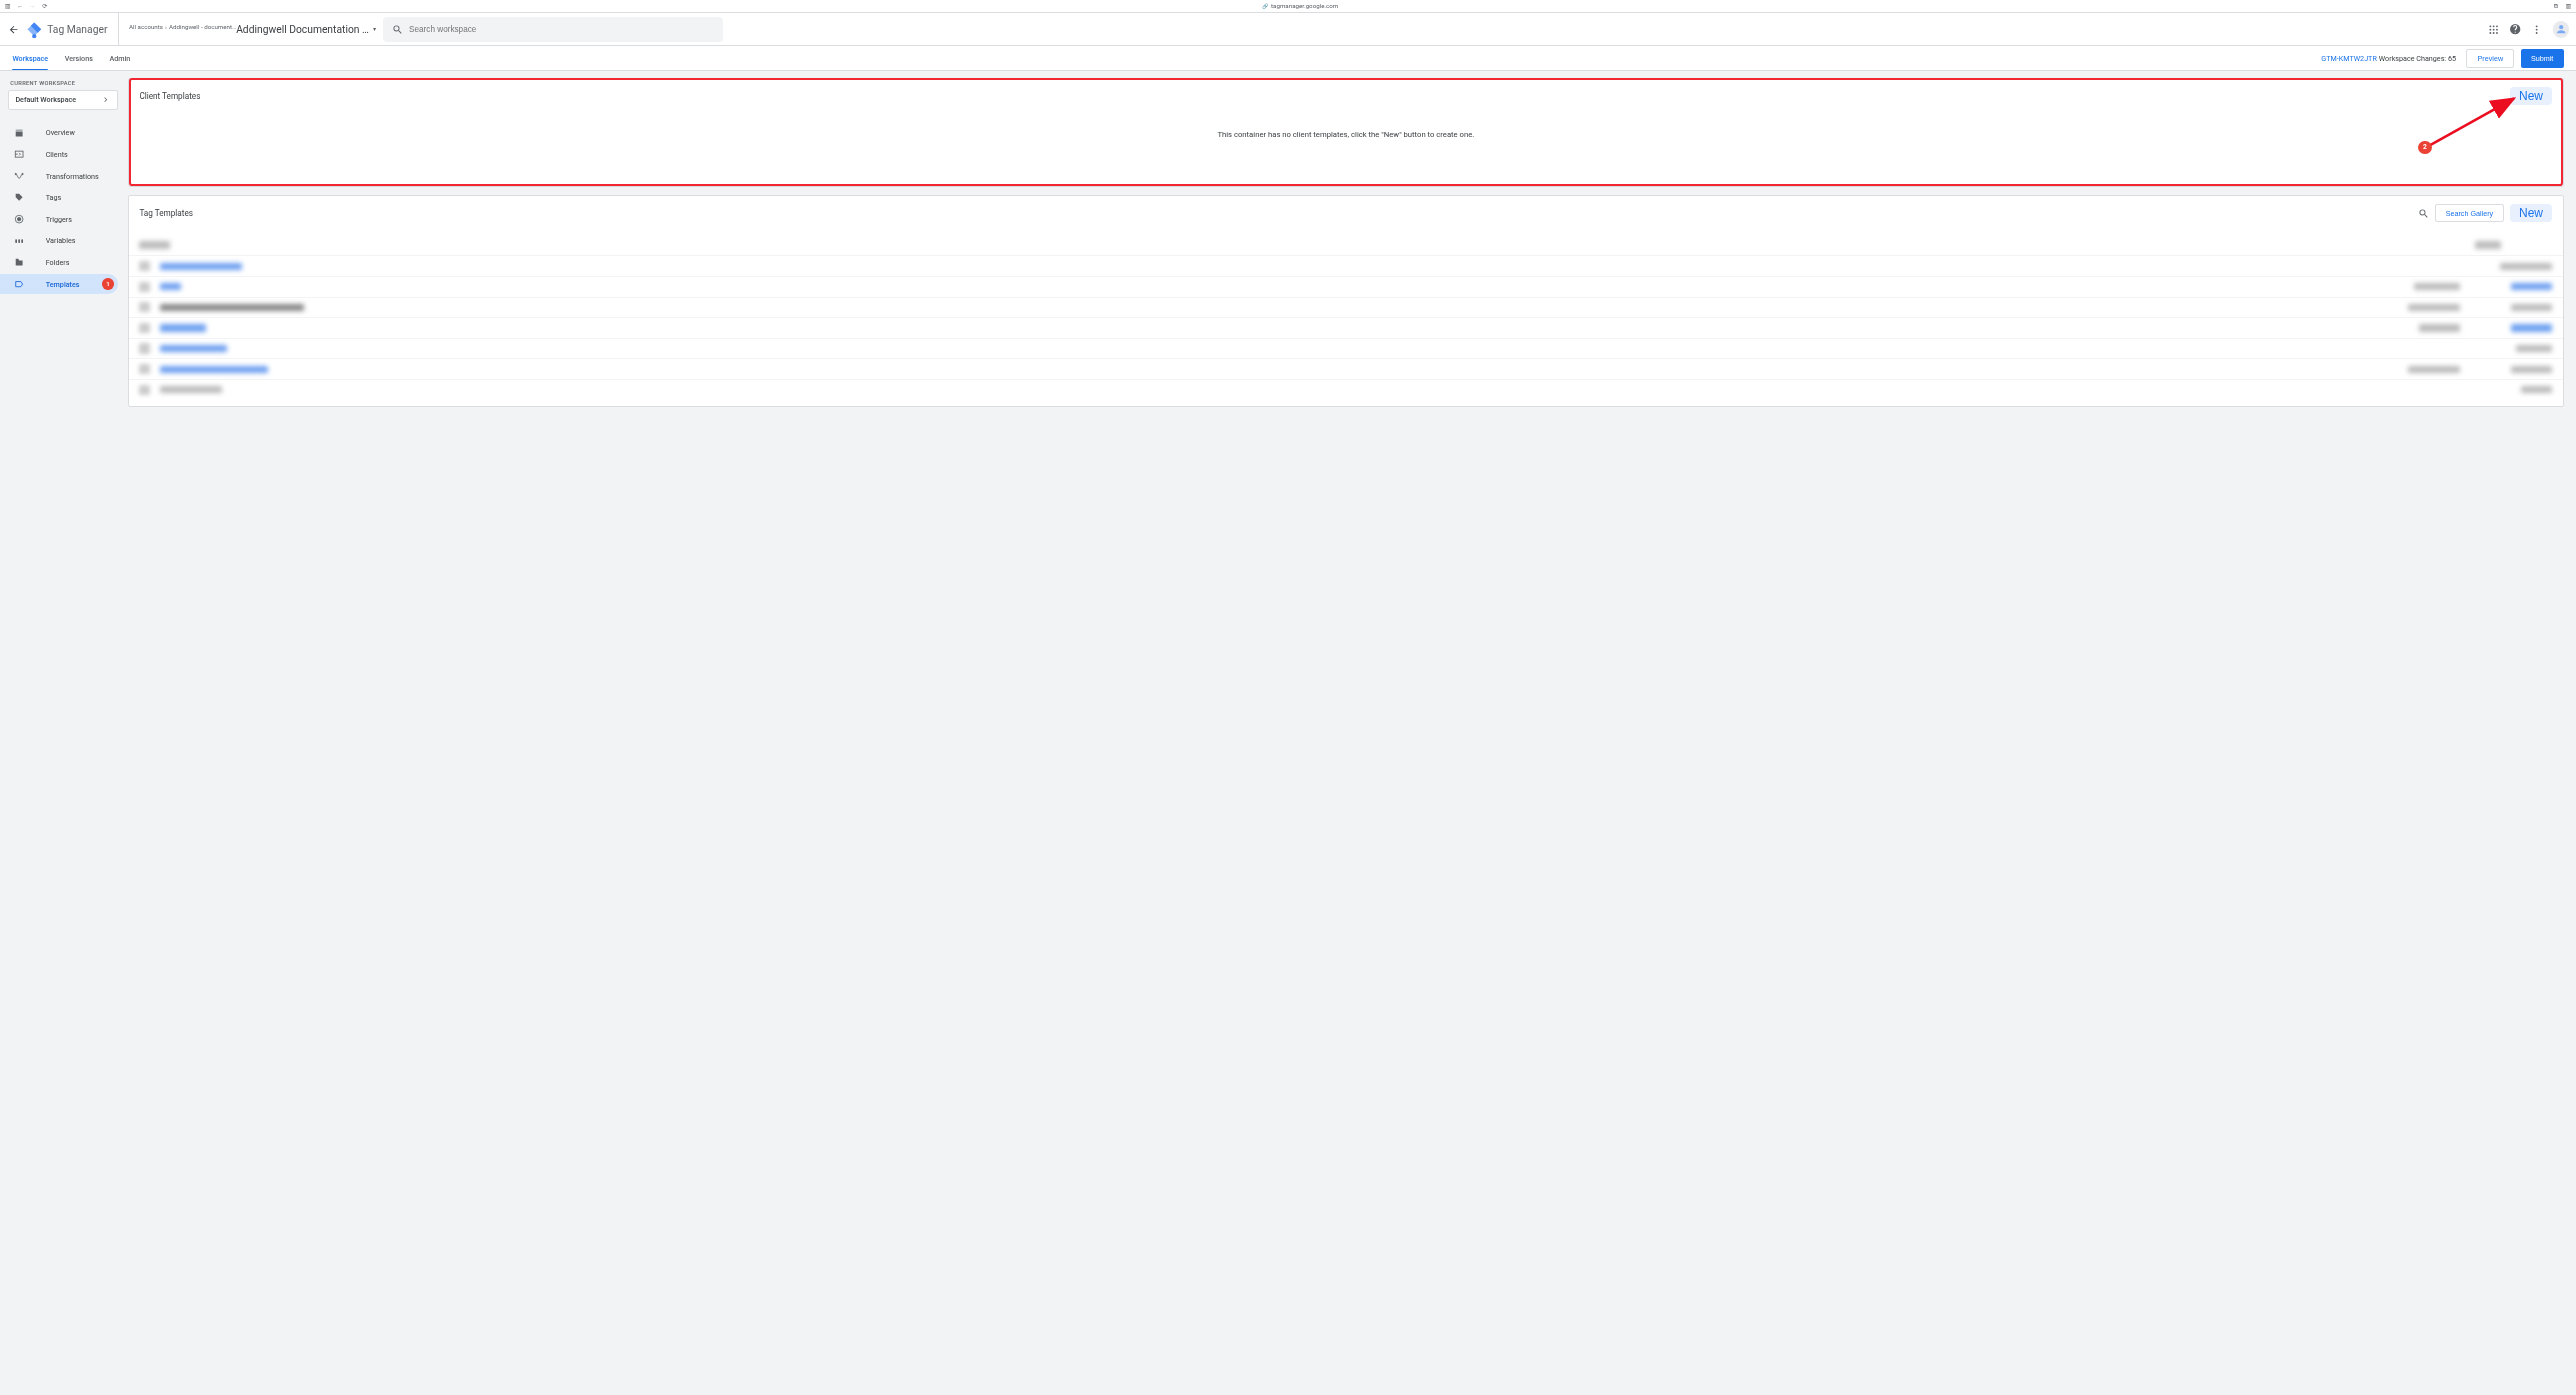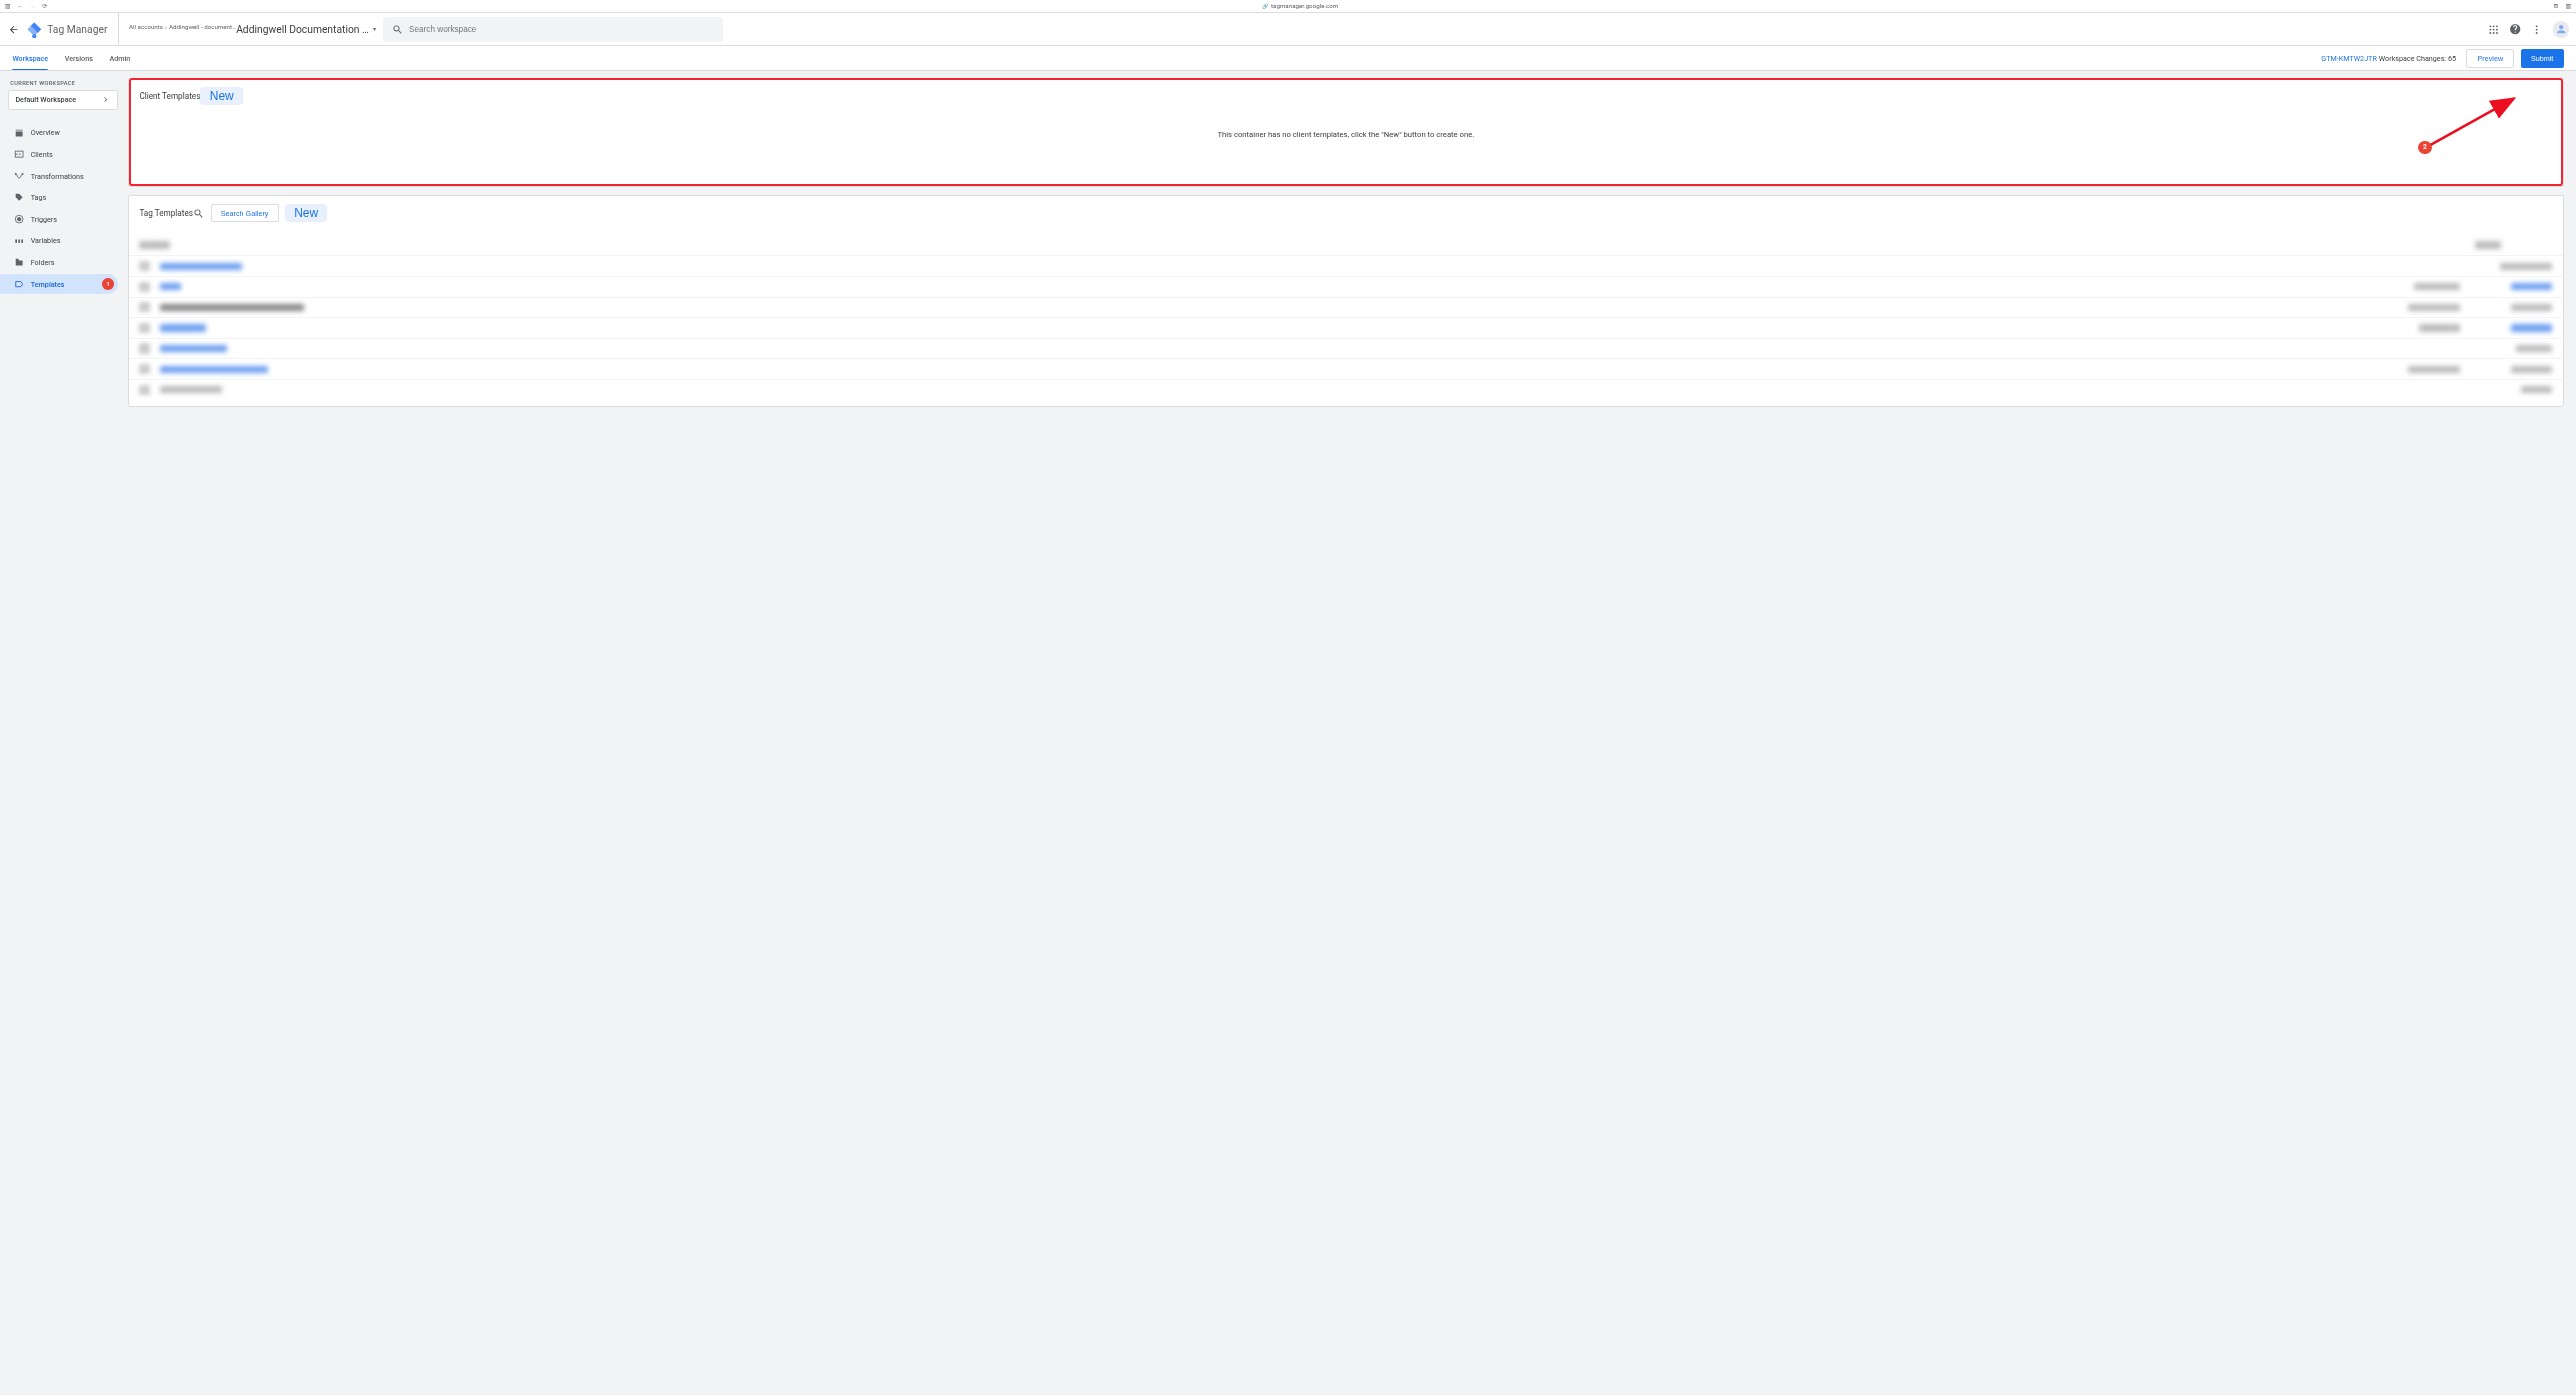--- a/index.html
+++ b/index.html
@@ -61,28 +61,28 @@
   .workspace-changes { color:#3c4043; font-size:7.2px; margin-right:10.3px;text-align:right;}
   .btn { height:18.5px; padding:0 10.3px; border-radius:2.1px; font-size:7.2px; font-weight:500; cursor:pointer; display:inline-flex; align-items:center; justify-content:center;}
   .btn-outline { border:0.5px solid #dadce0; background:#fff; color:#1a73e8; margin-right:6.2px;}
   .btn-primary { background:#1a73e8; color:#fff; border:none;}
   .body-area { display:flex; background:#f1f3f4; min-height:calc(100vh - 71px);}
   .sidebar { width:124px; padding:8.2px 6.2px 8.2px 8.2px;}
   .ws-label { font-size:5.7px; color:#5f6368; font-weight:500; letter-spacing:0.3px; margin-bottom:4.1px; padding-left:2.1px;}
   .ws-selector { background:#fff; border:0.5px solid #dadce0; border-radius:2.1px; height:20.6px; display:flex; align-items:center; justify-content:space-between; padding:0 6.2px; cursor:pointer; margin-bottom:12.4px;}
   .ws-selector-text { font-size:7.2px; color:#3c4043; font-weight:500;}
   .nav-list { list-style:none; display:flex; flex-direction:column; gap:1px;}
-  .nav-item { height:20.6px; display:flex; align-items:center; gap:6px; padding:0 4px; border-radius:0 10.3px 10.3px 0; cursor:pointer; color:#3c4043; font-size:7.2px; position:relative; margin-left:-8.2px; padding-left:14.4px;}
+  .nav-item { height:20.6px; display:flex; align-items:center; gap:21px; padding:0 4px; border-radius:0 10.3px 10.3px 0; cursor:pointer; color:#3c4043; font-size:7.2px; position:relative; margin-left:-8.2px; padding-left:14.4px;}
   .nav-item.active { background:#d2e3fc; color:#1967d2; font-weight:500;}
   .nav-item .nav-icon-box { width:10.3px; height:10.3px; display:flex; align-items:center; justify-content:center; color:#5f6368;}
   .nav-item.active .nav-icon-box { color:#1967d2;}
   .nav-badge { position:absolute; right:4.1px; width:11.3px; height:11.3px; border-radius:50%; background:#ea4335; color:#fff; font-size:6.2px; font-weight:600; display:flex; align-items:center; justify-content:center;}
   .content { flex:1; padding:6.2px 12.4px 12.4px 4.1px; position:relative;}
   .panel { background:#fff; border:0.5px solid #dadce0; border-radius:2.1px; margin-bottom:8.2px; position:relative;}
-  .panel-header { display:flex; align-items:center; padding:8.2px 10.3px;}
+  .panel-header { display:flex; align-items:center; justify-content:space-between; padding:8.2px 10.3px;gap:20px;}
   .panel-title { font-size:8.2px; color:#3c4043;}
   .panel-actions { display:flex; align-items:center; gap:6.2px;}
   .btn-flat-blue { background:#e8f0fe; color:#1a73e8; border:none; height:18.5px; padding:0 9.3px; border-radius:4px; font-size:12px; font-weight:500; cursor:pointer;}
   .btn-outline-blue { background:#fff; color:#1a73e8; border:0.5px solid #dadce0; height:18.5px; padding:0 9.3px; border-radius:2.1px; font-size:7.2px; font-weight:500; cursor:pointer;}
   .empty-msg { text-align:center; padding:16.5px 10.3px 29px; font-size:7.7px; color:#3c4043;}
   .highlight-border { position:absolute; inset:-0.5px; border:2.6px solid #f02733; border-radius:3.1px; pointer-events:none;}
   .annotation-circle { position:absolute; width:13.4px; height:13.4px; border-radius:50%; background:#ea4335; color:#fff; display:flex; align-items:center; justify-content:center; font-size:6.7px; font-weight:700; z-index:10;}
   .arrow-svg { position:absolute; pointer-events:none; z-index:9;}
   .blurred-rows { padding:4.1px 0 6.2px;}
   .blur-row { height:20.6px; display:flex; align-items:center; padding:0 10.3px; gap:10.3px; border-top:0.5px solid #f1f3f4;}

